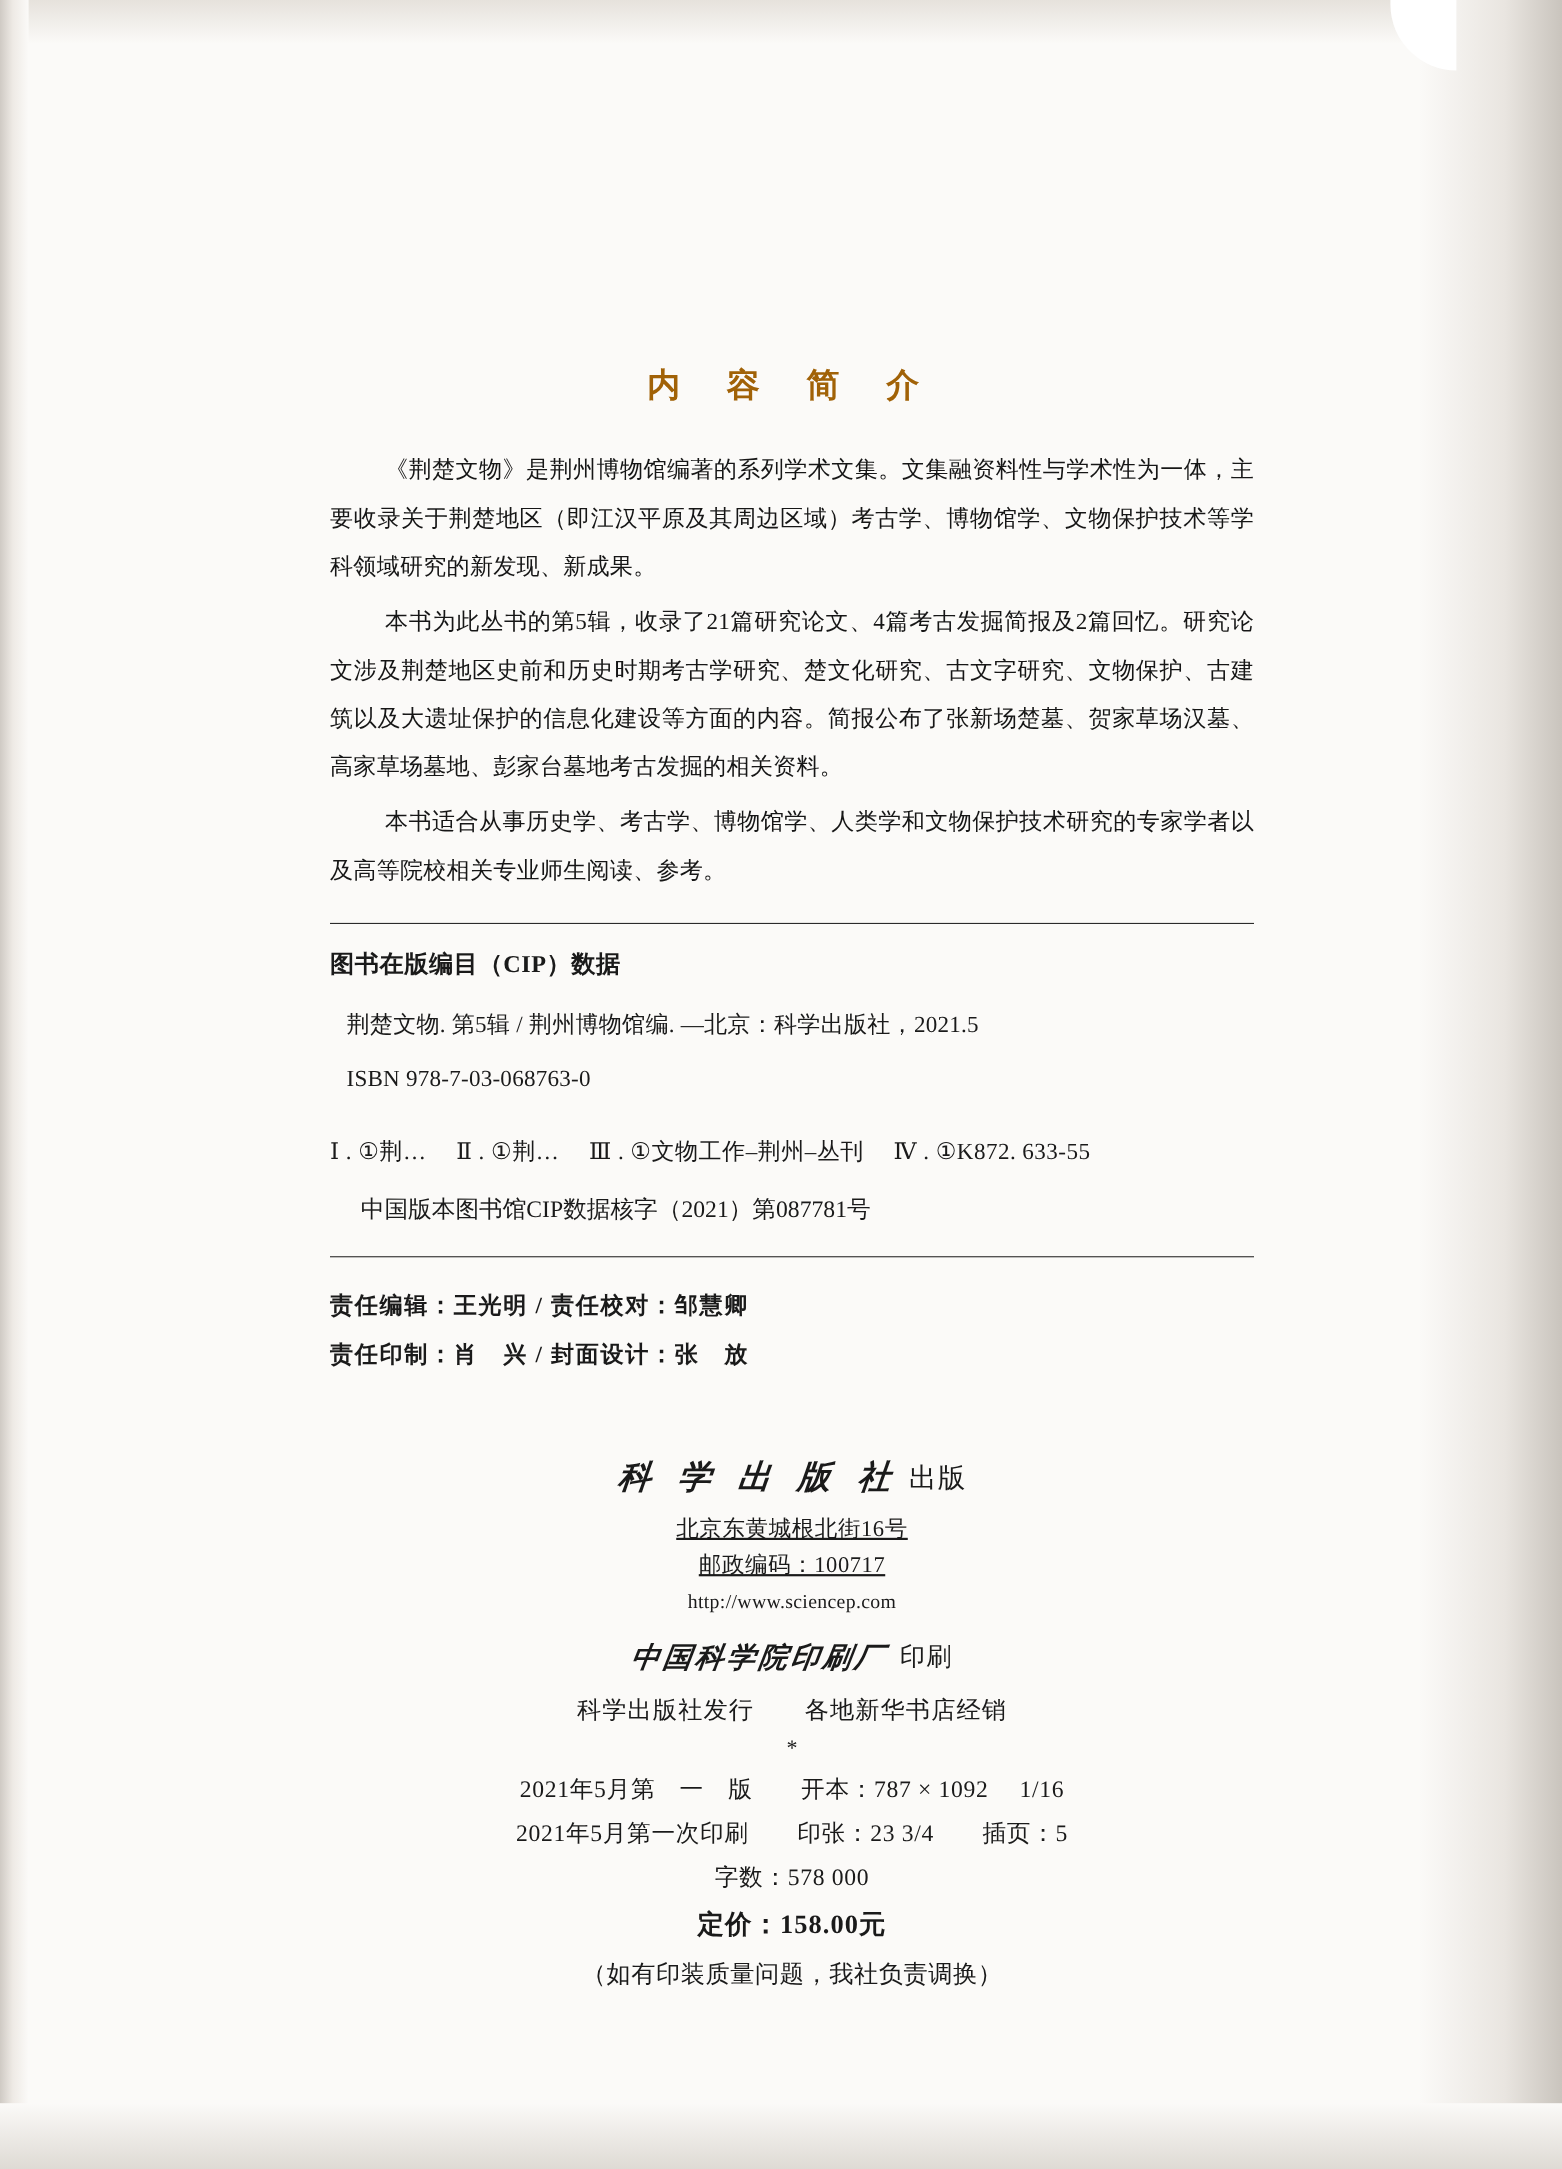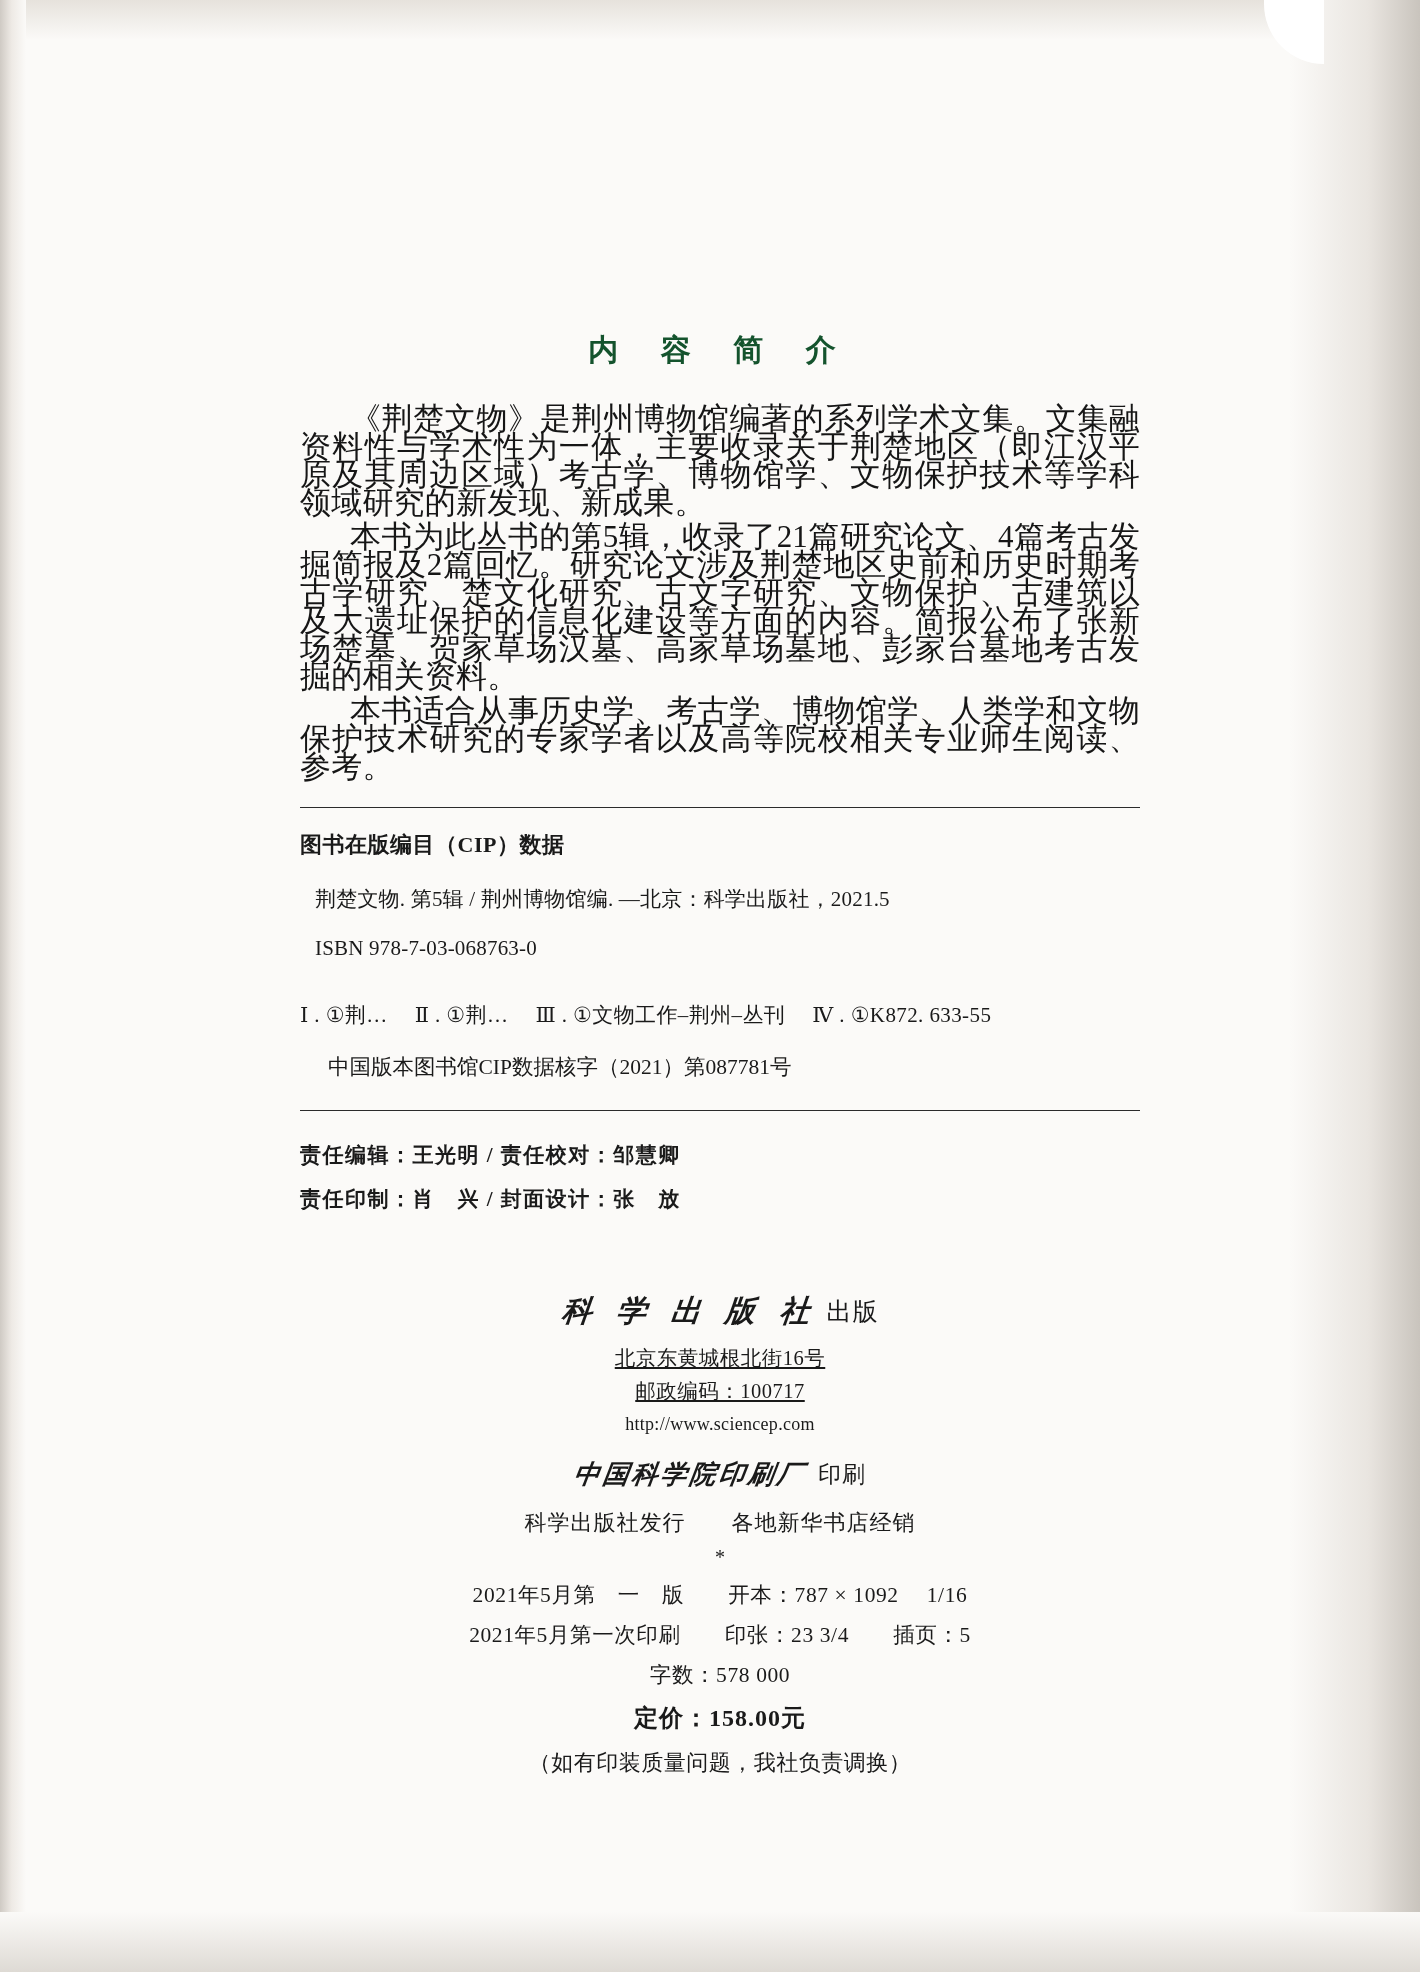--- a/index.html
+++ b/index.html
@@ -67,28 +67,28 @@
   }
 
   
   .section-title {
     text-align: center;
     font-size: 30px;
     font-weight: bold;
     letter-spacing: 16px;
     margin: 0 0 34px 0;
     font-family: "DejaVu Serif", "Liberation Serif", serif;
-    color: #14532d;
+    color: #a16207;
   }
 
   
   .abstract p {
     margin: 0 0 6px 0;
-    font-size: 31px;
-    line-height: 28px;
+    font-size: 21px;
+    line-height: 44px;
     text-indent: 50px;
     text-align: justify;
     text-justify: inter-ideograph;
     letter-spacing: 0.2px;
     color: #161616;
   }
 
   
   .rule {
     border: 0;

